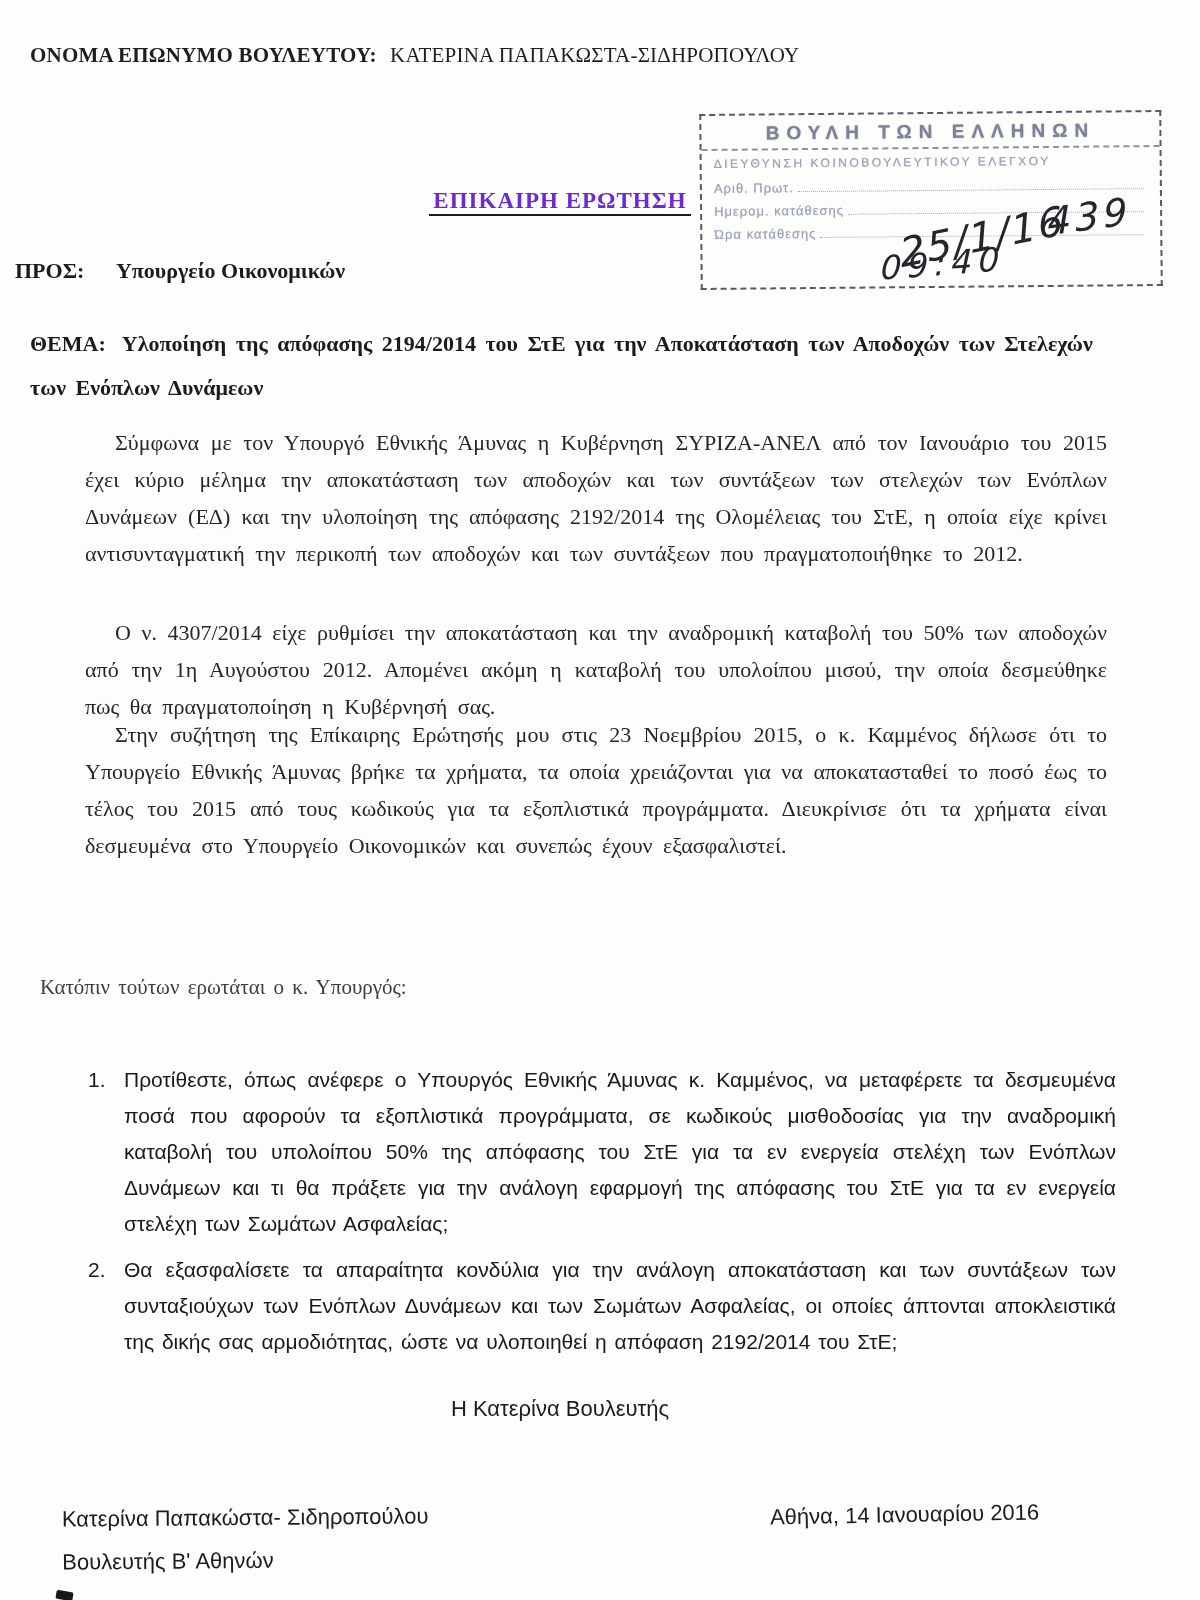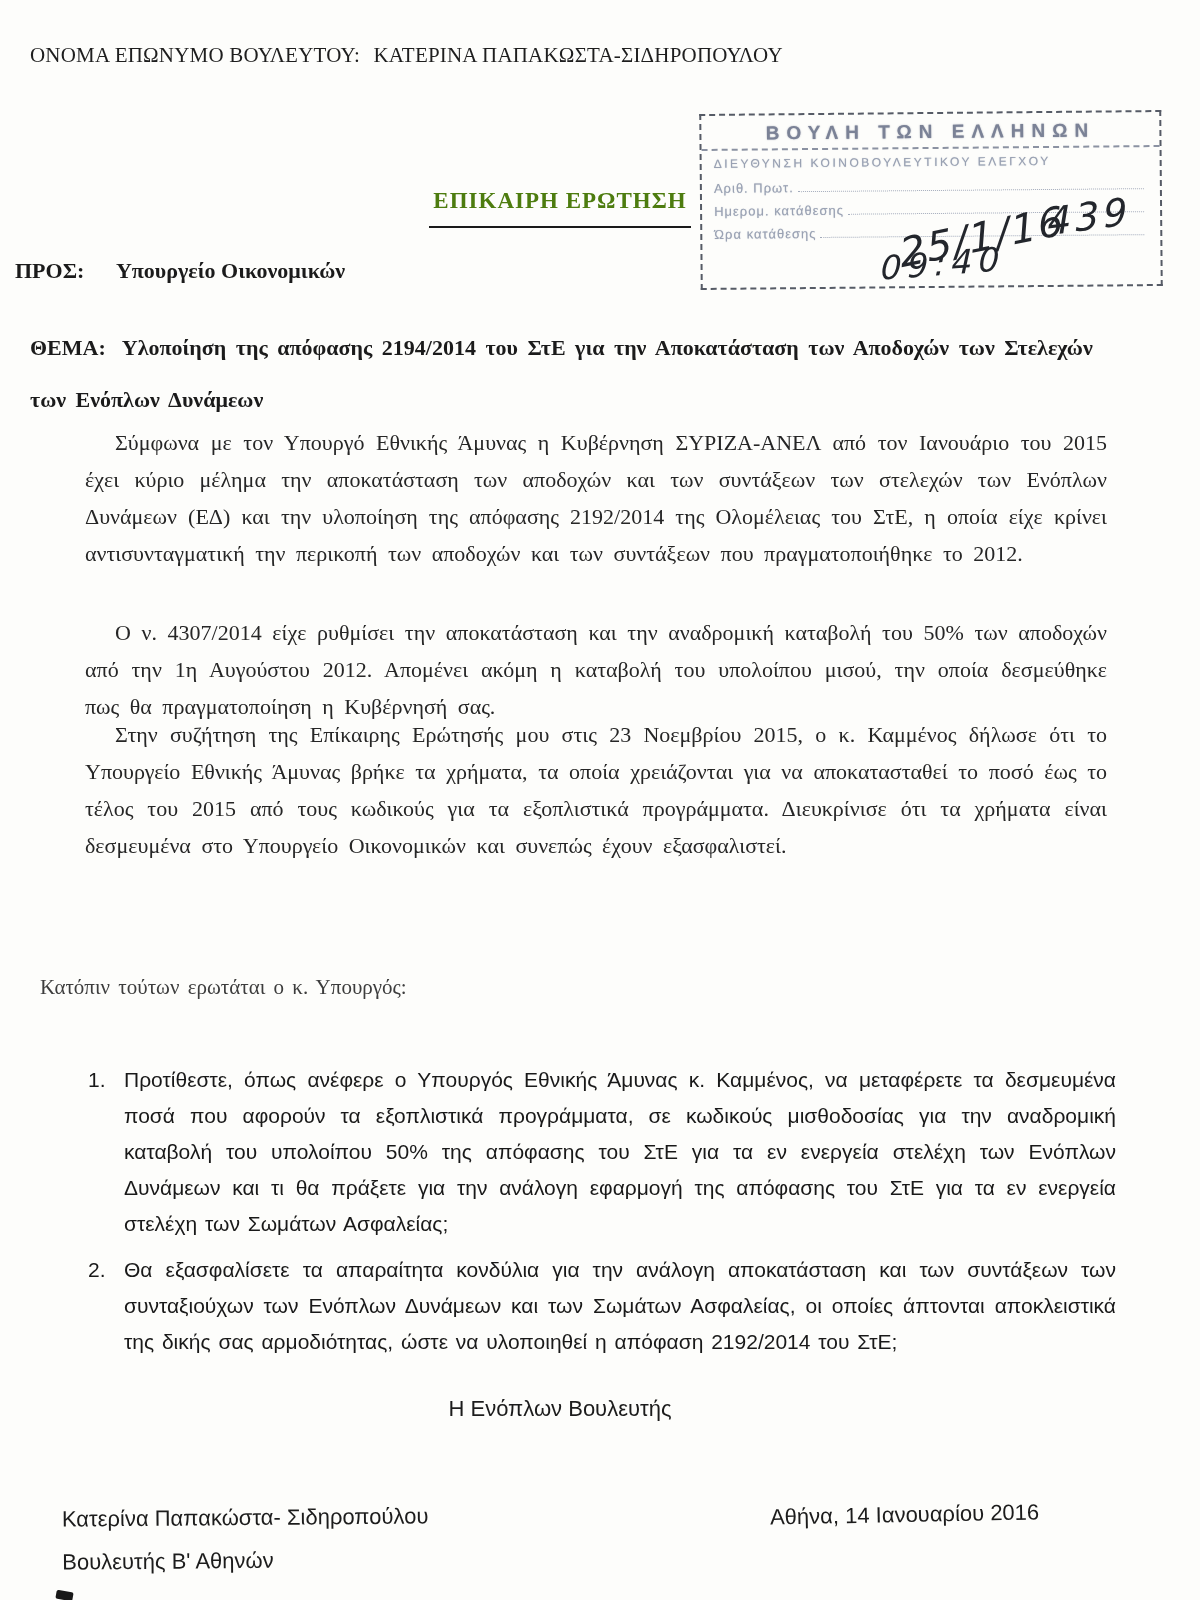--- a/index.html
+++ b/index.html
@@ -8,21 +8,21 @@
     background:#fdfdfb;
     position:relative;
     overflow:hidden;
     font-family:"Liberation Serif", serif;
     color:#232323;
   }
   .abs { position:absolute; }
 
   
   .header-block { top:40px; left:30px; font-size:21px; line-height:31px; letter-spacing:0.2px; color:#1e1e1e; }
-  .header-line .lbl { font-weight:normal; }
+  .header-line .lbl { font-weight:bold; }
   .header-line .val { font-weight:normal; margin-left:8px; }
 
   
   .stamp {
     top:112px; left:700px; width:462px; height:176px;
     border:2px dashed #565b66;
     transform:rotate(-0.5deg);
     font-family:"Liberation Sans", sans-serif;
     box-sizing:border-box;
   }
@@ -51,32 +51,32 @@
     color:#23262c;
     white-space:nowrap;
   }
   .hw-number { top:82px;  left:345px; font-size:38px; letter-spacing:4px; transform:rotate(-7deg) skewX(-6deg); }
   .hw-date   { top:100px; left:196px; font-size:40px; letter-spacing:2px; transform:rotate(-11deg) skewX(-5deg); }
   .hw-time   { top:130px; left:178px; font-size:33px; letter-spacing:6px; transform:rotate(-4deg) skewX(-6deg); }
 
   
   .title-row { top:188px; left:0; width:1120px; text-align:center; }
   .title-text {
-    font-size:23px; font-weight:bold; letter-spacing:1px; color:#4d7c0f;
-    border-bottom:2.5px solid #1a1a1a; padding:0 4px 13px;
+    font-size:23px; font-weight:bold; letter-spacing:1px; color:#6d28d9;
+    border-bottom:2.5px solid #1a1a1a; padding:0 4px 1px;
   }
 
   
   .recipient { top:258px; left:15px; font-size:22px; font-weight:bold; color:#1b1b1b; }
   .recipient .val { margin-left:26px; }
 
   
   .subject {
     top:322px; left:30px; width:1086px;
-    font-size:22px; font-weight:bold; line-height:52px;
+    font-size:22px; font-weight:bold; line-height:44px;
     word-spacing:4px; color:#1b1b1b;
   }
   .subject .lbl { margin-right:16px; }
 
   
   .body-par {
     left:85px; width:1022px; margin:0;
     font-size:22px; line-height:37px;
     text-align:justify; text-indent:30px;
     word-spacing:5px; color:#262626;
@@ -165,21 +165,21 @@
 <div class="abs question q1">
   <span class="q-num">1.</span>
   <span class="q-text">Προτίθεστε, όπως ανέφερε ο Υπουργός Εθνικής Άμυνας κ. Καμμένος, να μεταφέρετε τα δεσμευμένα ποσά που αφορούν τα εξοπλιστικά προγράμματα, σε κωδικούς μισθοδοσίας για την αναδρομική καταβολή του υπολοίπου 50% της απόφασης του ΣτΕ για τα εν ενεργεία στελέχη των Ενόπλων Δυνάμεων και τι θα πράξετε για την ανάλογη εφαρμογή της απόφασης του ΣτΕ για τα εν ενεργεία στελέχη των Σωμάτων Ασφαλείας;</span>
 </div>
 
 <div class="abs question q2">
   <span class="q-num">2.</span>
   <span class="q-text">Θα εξασφαλίσετε τα απαραίτητα κονδύλια για την ανάλογη αποκατάσταση και των συντάξεων των συνταξιούχων των Ενόπλων Δυνάμεων και των Σωμάτων Ασφαλείας, οι οποίες άπτονται αποκλειστικά της δικής σας αρμοδιότητας, ώστε να υλοποιηθεί η απόφαση 2192/2014 του ΣτΕ;</span>
 </div>
 
-<div class="abs signature-row">Η Ενόπλων Βουλευτής</div>
+<div class="abs signature-row">Η Κατερίνα Βουλευτής</div>
 
 <div class="abs footer-left">
   <div>Κατερίνα Παπακώστα- Σιδηροπούλου</div>
   <div>Βουλευτής Β' Αθηνών</div>
 </div>
 
 <div class="abs footer-right">Αθήνα, 14 Ιανουαρίου 2016</div>
 
 <div class="abs smudge"></div>
 

